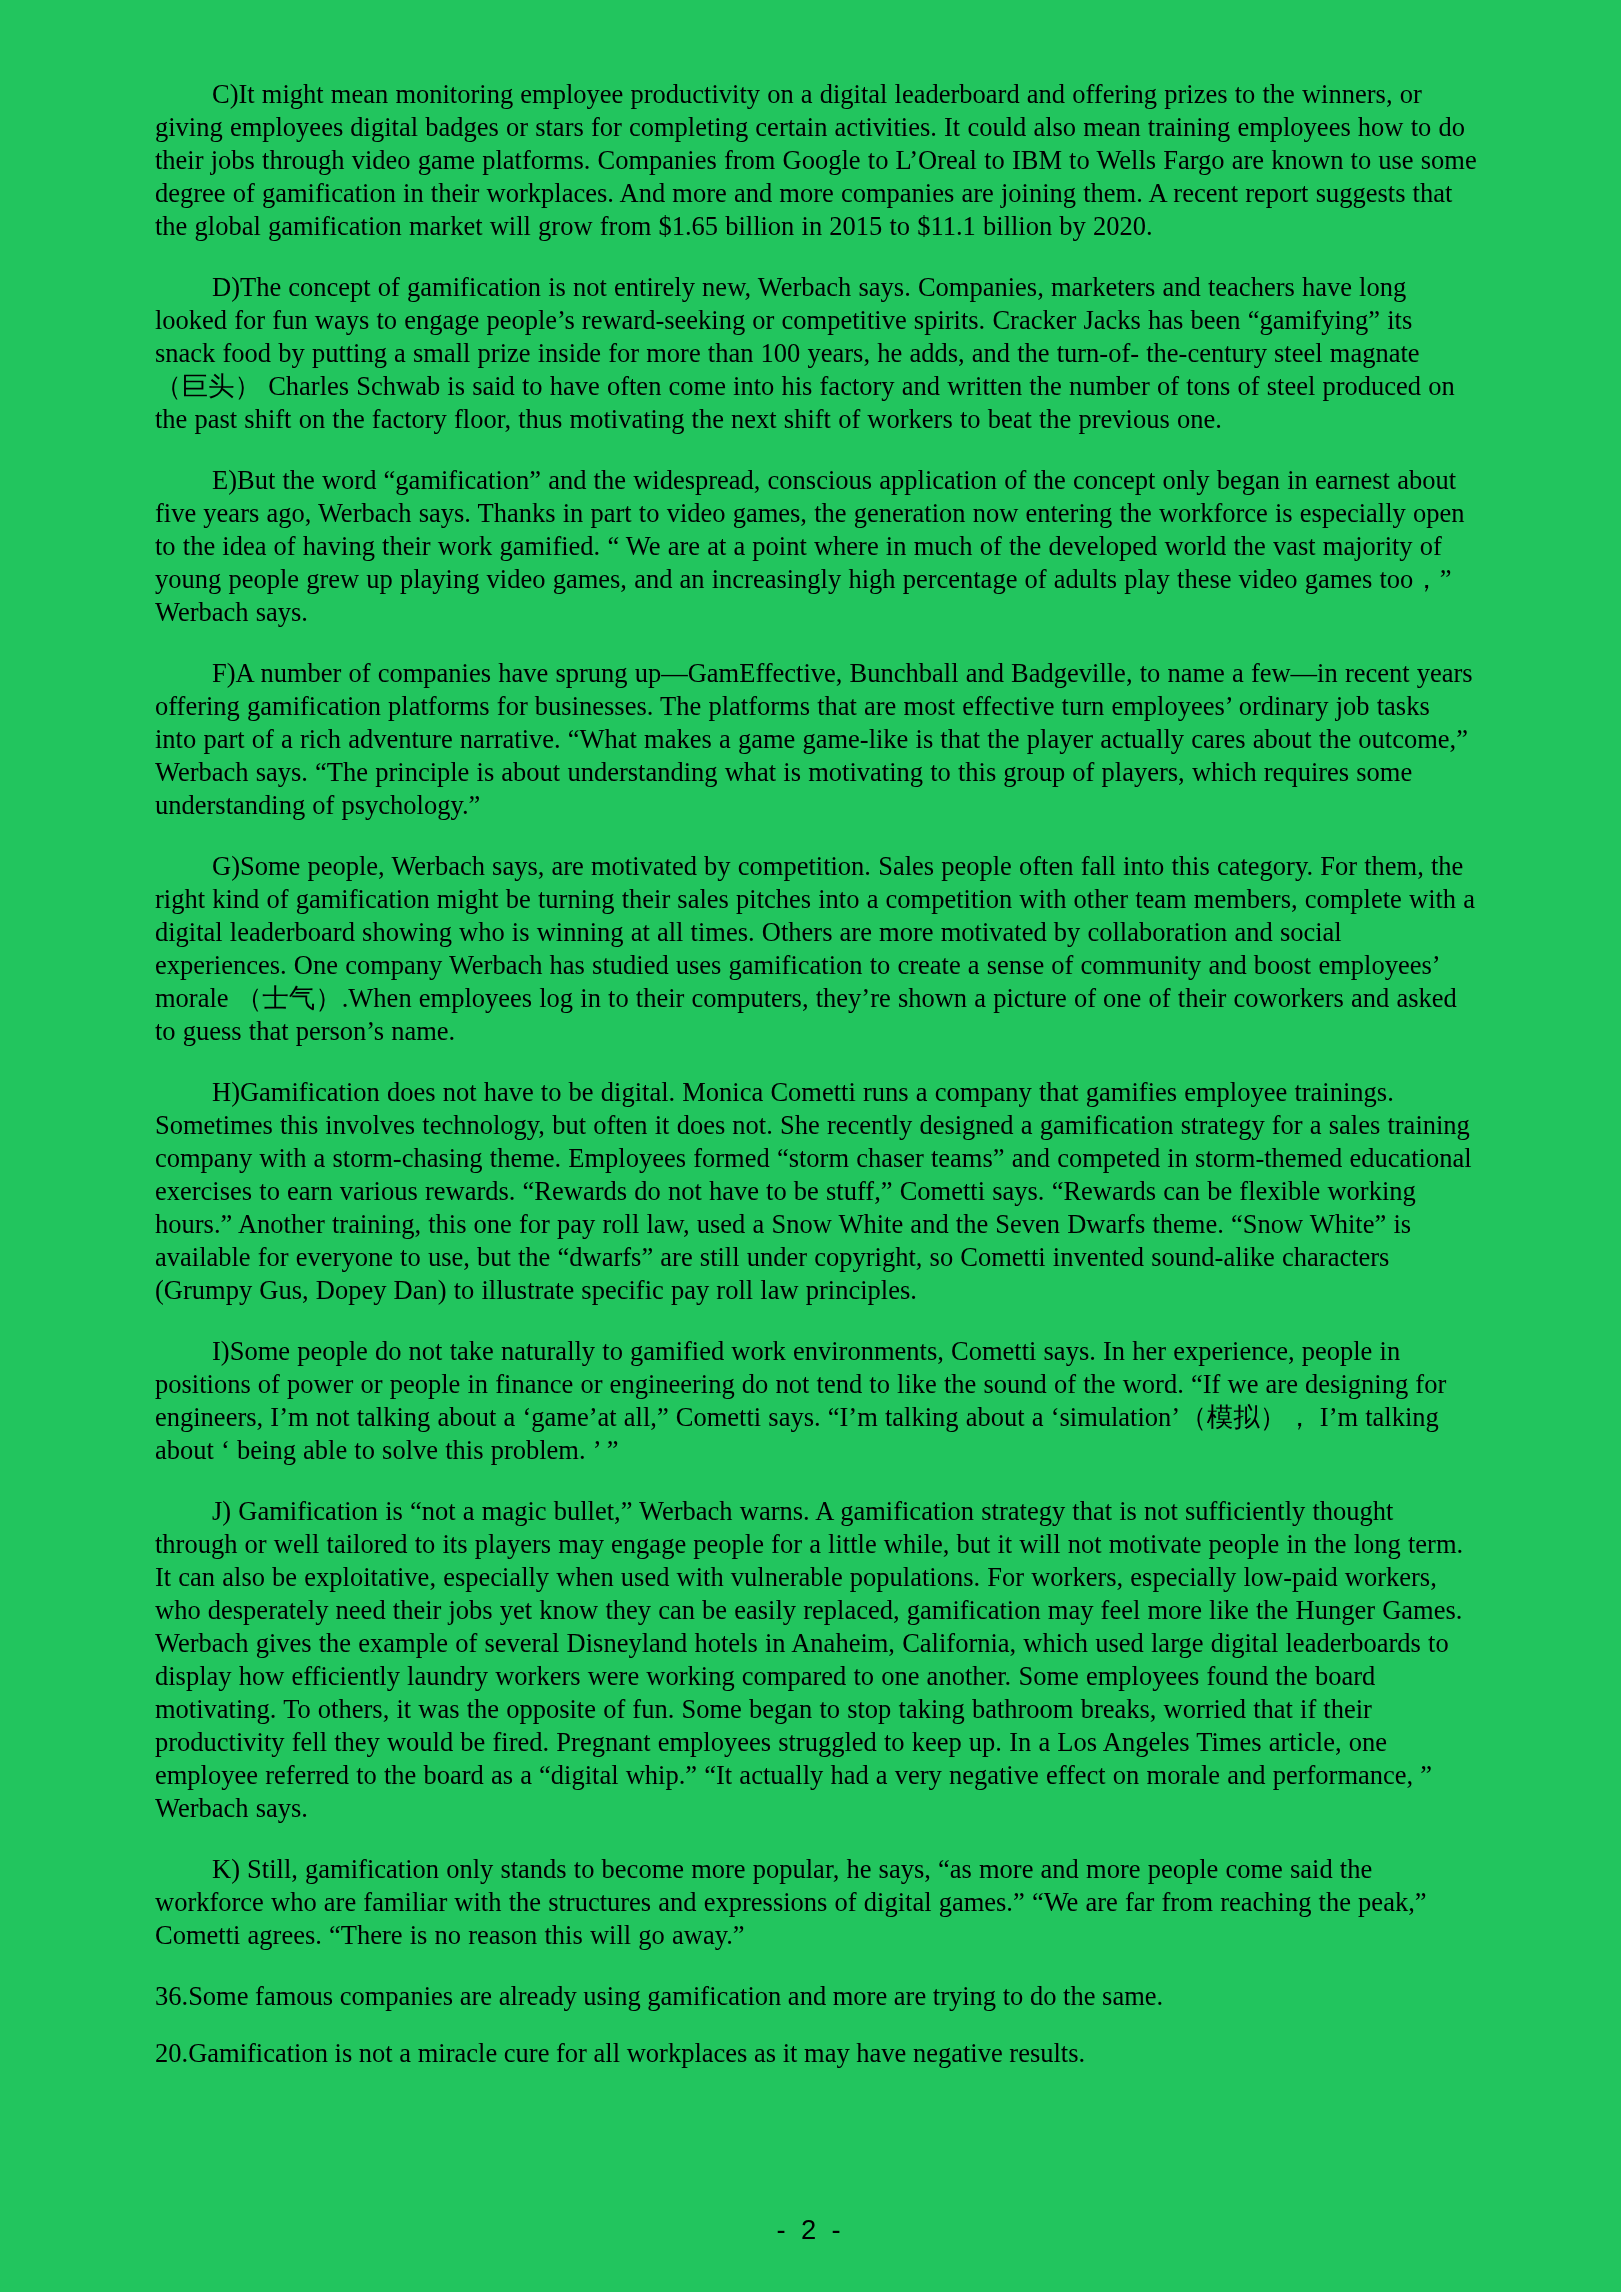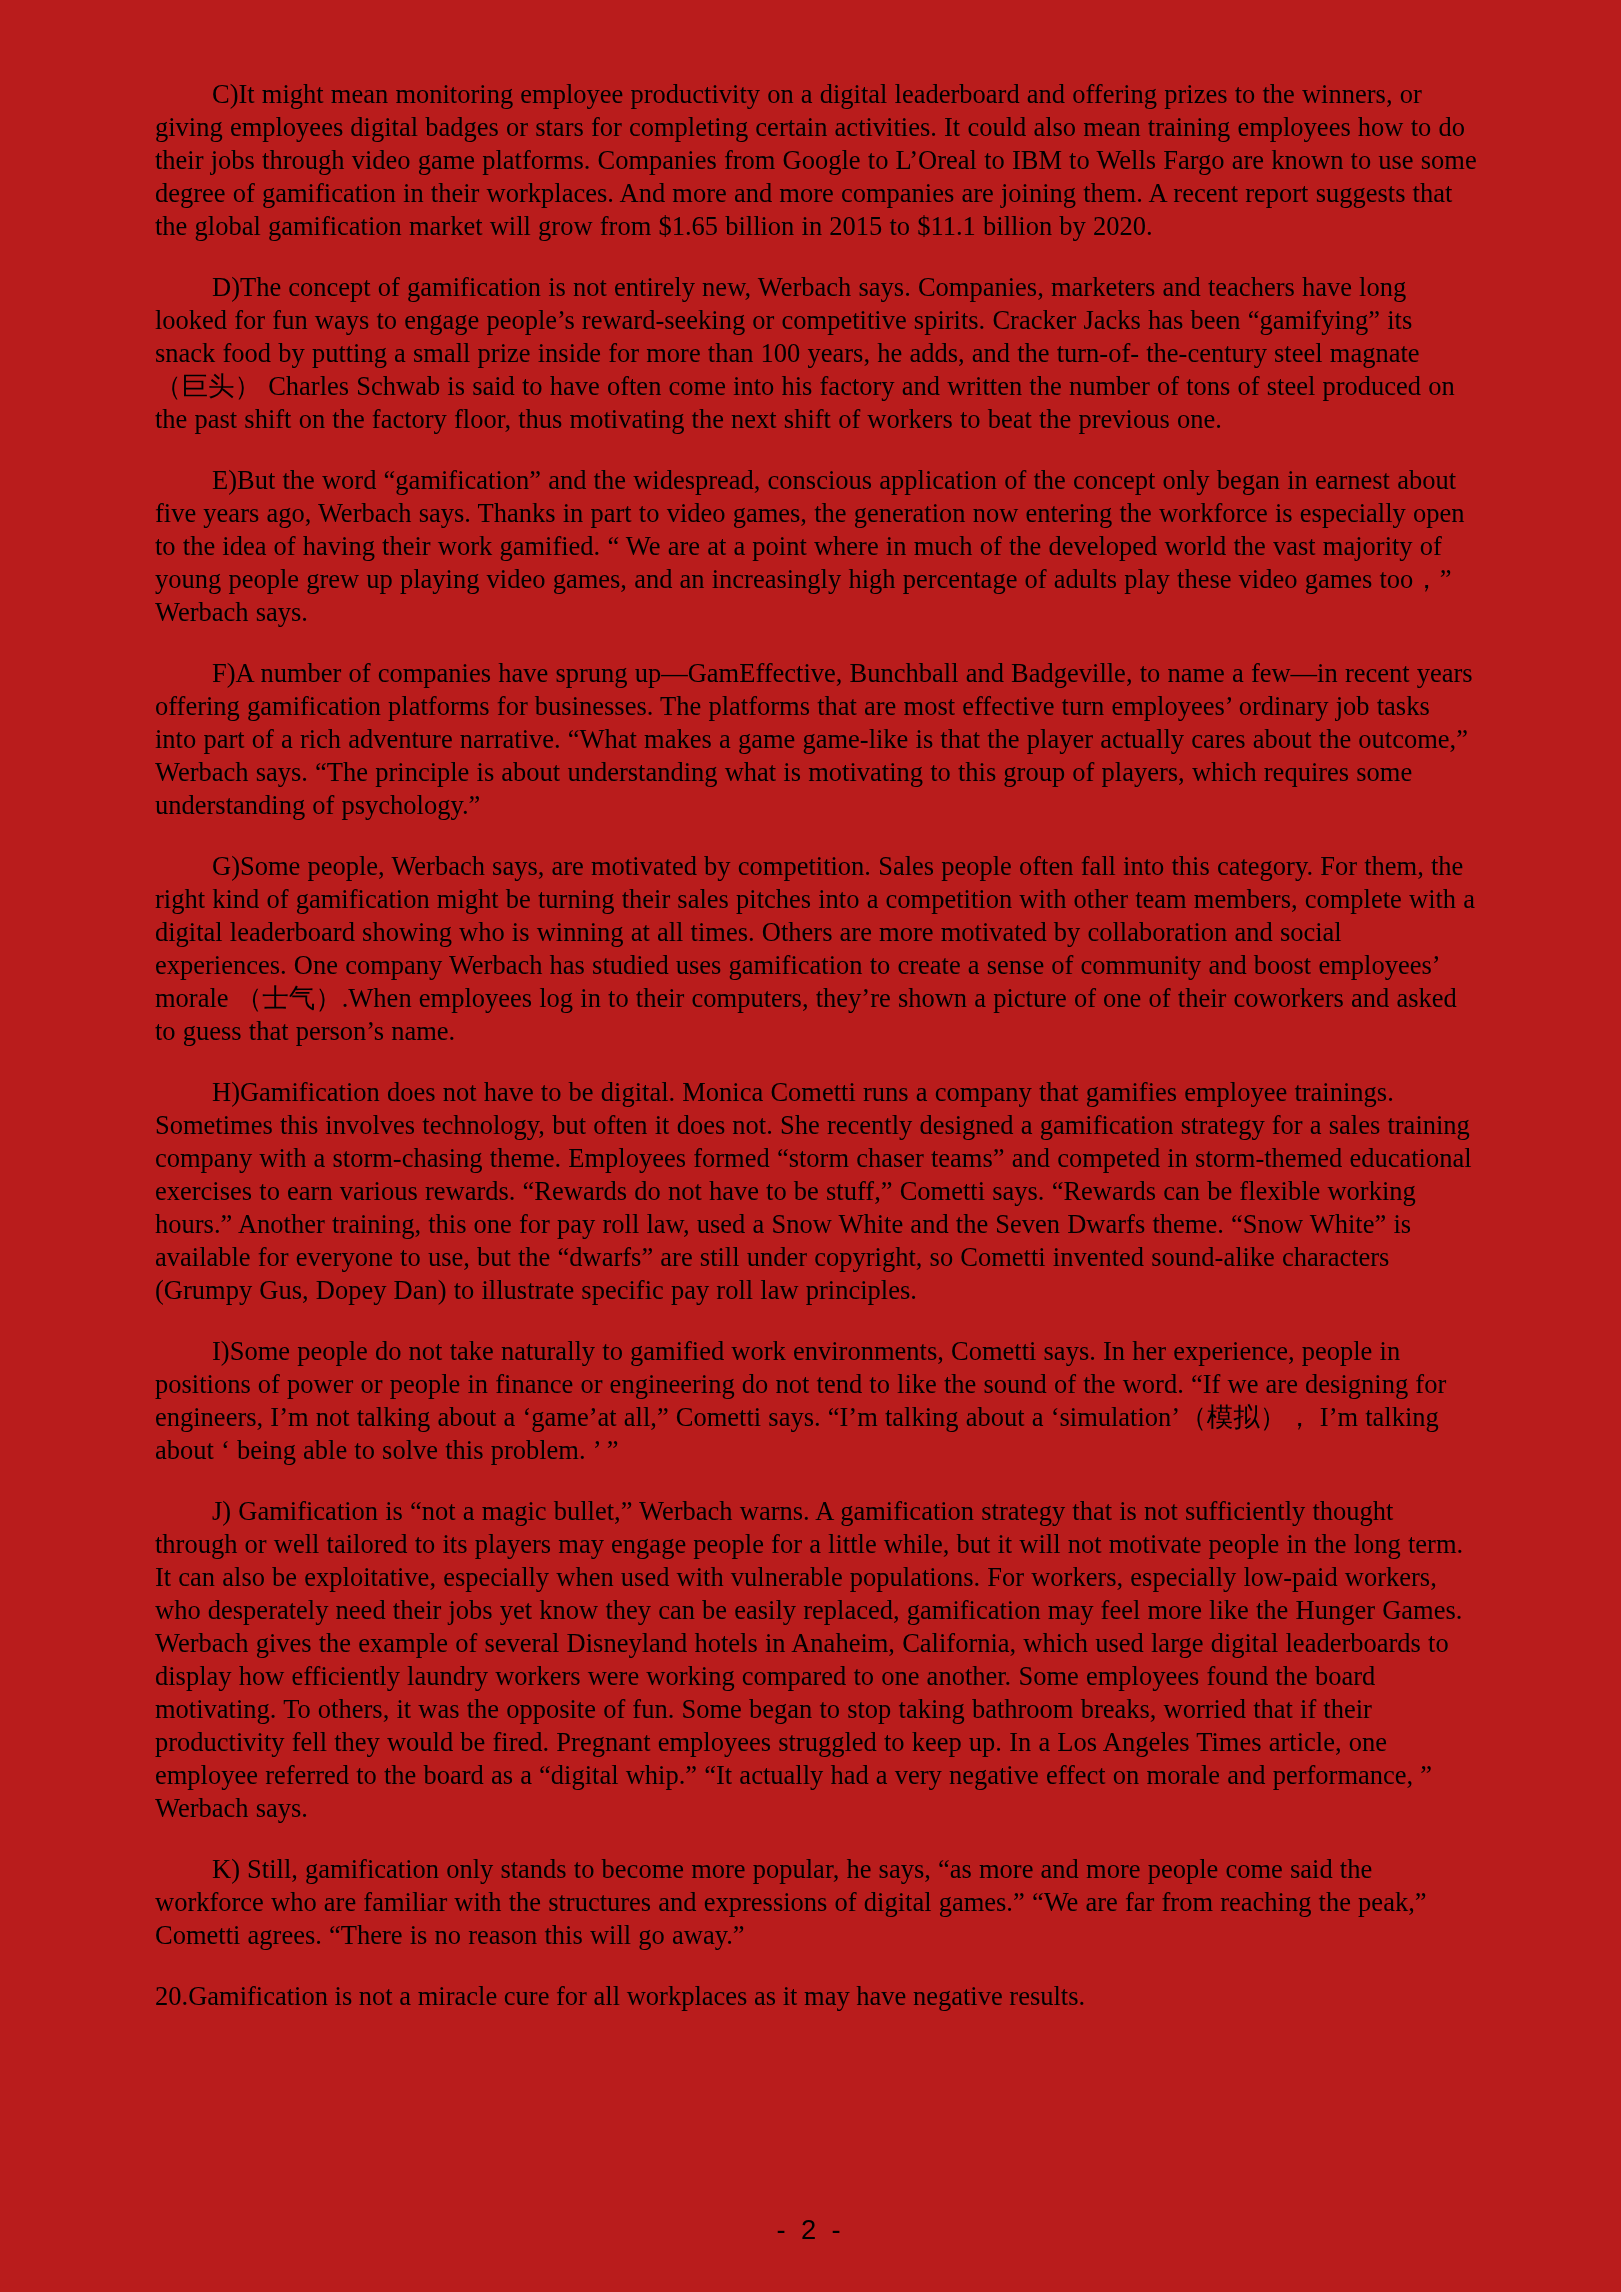--- a/index.html
+++ b/index.html
@@ -4,21 +4,21 @@
 <style>
   html, body {
     margin: 0;
     padding: 0;
     background: #ffffff;
   }
   .page {
     position: relative;
     width: 1621px;
     height: 2293px;
-    background: #b91c1c;
+    background: #22c55e;
     overflow: hidden;
     color: #000000;
     font-family: "Liberation Serif", "DejaVu Serif", serif;
     font-size: 26.5px;
     line-height: 33px;
   }
   .content {
     position: absolute;
     left: 155px;
     top: 78px;
@@ -54,17 +54,18 @@
   <div class="content">
     <p class="para">C)It might mean monitoring employee productivity on a digital leaderboard and offering prizes to the winners, or giving employees digital badges or stars for completing certain activities. It could also mean training employees how to do their jobs through video game platforms. Companies from Google to L’Oreal to IBM to Wells Fargo are known to use some degree of gamification in their workplaces. And more and more companies are joining them. A recent report suggests that the global gamification market will grow from $1.65 billion in 2015 to $11.1 billion by 2020.</p>
     <p class="para">D)The concept of gamification is not entirely new, Werbach says. Companies, marketers and teachers have long looked for fun ways to engage people’s reward-seeking or competitive spirits. Cracker Jacks has been “gamifying” its snack food by putting a small prize inside for more than 100 years, he adds, and the turn-of- the-century steel magnate （巨头） Charles Schwab is said to have often come into his factory and written the number of tons of steel produced on the past shift on the factory floor, thus motivating the next shift of workers to beat the previous one.</p>
     <p class="para">E)But the word “gamification” and the widespread, conscious application of the concept only began in earnest about five years ago, Werbach says. Thanks in part to video games, the generation now entering the workforce is especially open to the idea of having their work gamified. “ We are at a point where in much of the developed world the vast majority of young people grew up playing video games, and an increasingly high percentage of adults play these video games too，” Werbach says.</p>
     <p class="para">F)A number of companies have sprung up—GamEffective, Bunchball and Badgeville, to name a few—in recent years offering gamification platforms for businesses. The platforms that are most effective turn employees’ ordinary job tasks into part of a rich adventure narrative. “What makes a game game-like is that the player actually cares about the outcome,” Werbach says. “The principle is about understanding what is motivating to this group of players, which requires some understanding of psychology.”</p>
     <p class="para">G)Some people, Werbach says, are motivated by competition. Sales people often fall into this category. For them, the right kind of gamification might be turning their sales pitches into a competition with other team members, complete with a digital leaderboard showing who is winning at all times. Others are more motivated by collaboration and social experiences. One company Werbach has studied uses gamification to create a sense of community and boost employees’ morale （士气）.When employees log in to their computers, they’re shown a picture of one of their coworkers and asked to guess that person’s name.</p>
     <p class="para">H)Gamification does not have to be digital. Monica Cometti runs a company that gamifies employee trainings. Sometimes this involves technology, but often it does not. She recently designed a gamification strategy for a sales training company with a storm-chasing theme. Employees formed “storm chaser teams” and competed in storm-themed educational exercises to earn various rewards. “Rewards do not have to be stuff,” Cometti says. “Rewards can be flexible working hours.” Another training, this one for pay roll law, used a Snow White and the Seven Dwarfs theme. “Snow White” is available for everyone to use, but the “dwarfs” are still under copyright, so Cometti invented sound-alike characters (Grumpy Gus, Dopey Dan) to illustrate specific pay roll law principles.</p>
     <p class="para">I)Some people do not take naturally to gamified work environments, Cometti says. In her experience, people in positions of power or people in finance or engineering do not tend to like the sound of the word. “If we are designing for engineers, I’m not talking about a ‘game’at all,” Cometti says. “I’m talking about a ‘simulation’（模拟）， I’m talking about ‘ being able to solve this problem. ’ ”</p>
     <p class="para">J) Gamification is “not a magic bullet,” Werbach warns. A gamification strategy that is not sufficiently thought through or well tailored to its players may engage people for a little while, but it will not motivate people in the long term. It can also be exploitative, especially when used with vulnerable populations. For workers, especially low-paid workers, who desperately need their jobs yet know they can be easily replaced, gamification may feel more like the Hunger Games. Werbach gives the example of several Disneyland hotels in Anaheim, California, which used large digital leaderboards to display how efficiently laundry workers were working compared to one another. Some employees found the board motivating. To others, it was the opposite of fun. Some began to stop taking bathroom breaks, worried that if their productivity fell they would be fired. Pregnant employees struggled to keep up. In a Los Angeles Times article, one employee referred to the board as a “digital whip.” “It actually had a very negative effect on morale and performance, ” Werbach says.</p>
     <p class="para">K) Still, gamification only stands to become more popular, he says, “as more and more people come said the workforce who are familiar with the structures and expressions of digital games.” “We are far from reaching the peak,” Cometti agrees. “There is no reason this will go away.”</p>
+    <p class="stmt">36.Some famous companies are already using gamification and more are trying to do the same.</p>
     <p class="stmt">20.Gamification is not a miracle cure for all workplaces as it may have negative results.</p>
   </div>
   <div class="footer">- 2 -</div>
 </div>
 
 
 </body></html>

